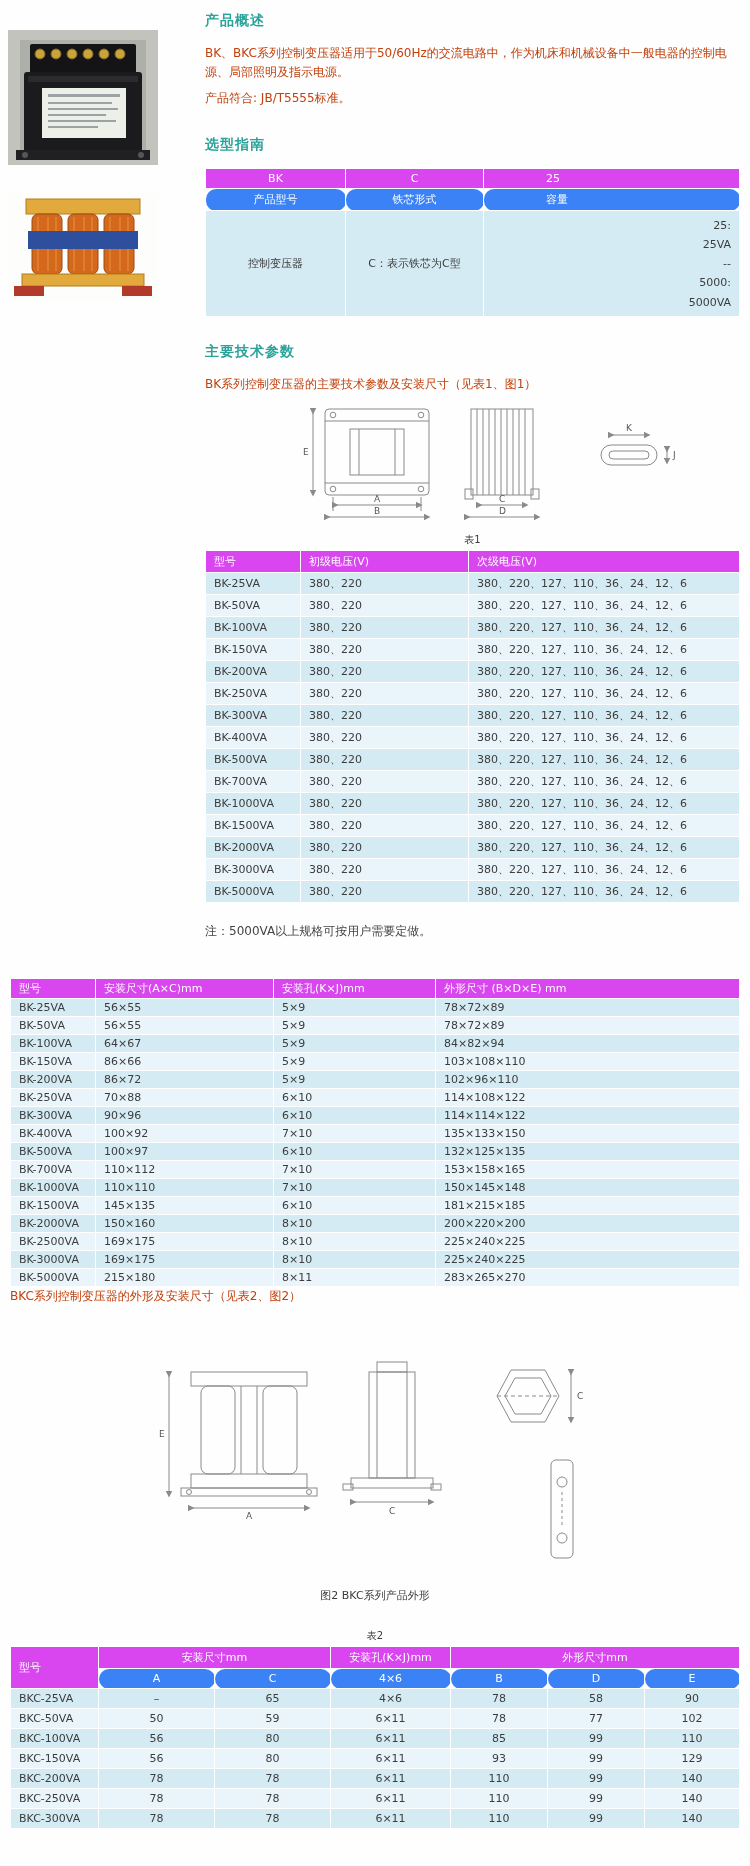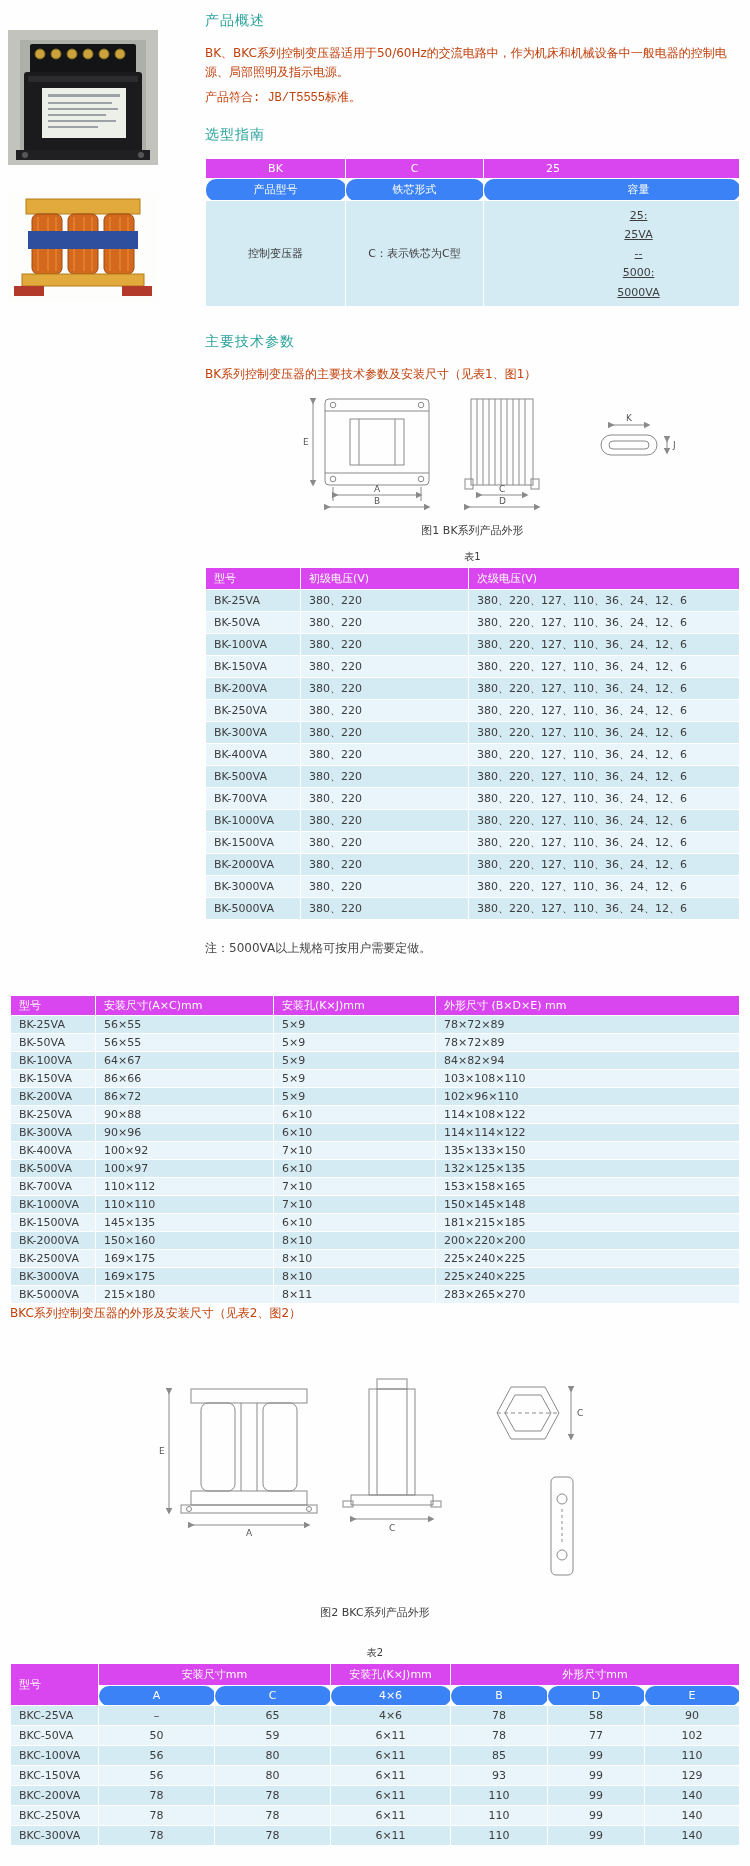--- a/index.html
+++ b/index.html
@@ -8,40 +8,40 @@
   .page { position:relative; width:750px; height:1866px; background:#fefefe; overflow:hidden; }
 
   
   .top-section { display:flex; }
   .left-photos { width:200px; flex:0 0 200px; padding:30px 0 0 8px; }
   .left-photos svg { display:block; margin-bottom:28px; }
   .right-content { flex:1; padding:12px 10px 0 5px; }
   .bottom-section { padding:0 10px; margin-top:26px; }
 
   
-  .sec-heading { color:#2ba39b; font-size:14px; font-weight:normal; letter-spacing:1px; margin:0 0 14px 0; }
+  .sec-heading { color:#2ba39b; font-size:14px; font-weight:bold; letter-spacing:1px; margin:0 0 14px 0; }
   .body-text { font-size:12px; line-height:1.62; margin:0 0 6px 0; color:#c2410c; }
   .note-text { font-size:12px; margin-top:20px; color:#454545; }
   .tbl-label { font-size:10px; text-align:center; color:#3c3c3c; margin:4px 0 3px 0; }
   .fig-caption { text-align:center; font-size:11px; color:#3c3c3c; margin:4px 0 12px 0; }
   .fig-wrap { text-align:center; }
   .fig2-block { padding:30px 0 10px 0; text-align:center; }
 
   
   table.t { border-collapse:collapse; width:100%; font-size:11px; table-layout:fixed; }
   table.t th, table.t td { border:1px solid #ffffff; padding:3px 8px; font-weight:normal; overflow:hidden; white-space:nowrap; }
   table.t thead th { background:#d946ef; color:#ffffff; text-align:left; }
   table.t thead tr.sub th { background:#3b82f6;border-radius:10px; }
   table.t tbody tr:nth-child(odd) td { background:#d5ebf4; }
   table.t tbody tr:nth-child(even) td { background:#e9f5fa; }
 
   
   table.sel thead th { text-align:center; }
   table.sel tbody td { background:#d5ebf4 !important; text-align:center; vertical-align:middle; height:106px; }
-  table.sel tbody td.cap-cell { text-align:center; padding-left:62px; white-space:pre-line; line-height:1.75;text-decoration:underline; }
+  table.sel tbody td.cap-cell { text-align:right; padding-left:62px; white-space:pre-line; line-height:1.75; }
 
   
   table.cont th, table.cont td { padding:2px 8px; }
 
   
   table.t2 thead th { text-align:center; }
   table.t2 thead th.model-th { text-align:left; vertical-align:middle; }
   table.t2 tbody td { text-align:center; }
   table.t2 tbody td:first-child { text-align:left; }
 
@@ -108,40 +108,40 @@
         <rect x="14" y="81" width="122" height="12" fill="#e2a93c" stroke="#b27f18"></rect>
         <rect x="6" y="93" width="30" height="10" fill="#b23a2a"></rect>
         <rect x="114" y="93" width="30" height="10" fill="#b23a2a"></rect>
       </svg>
     </div>
 
     <div class="right-content">
 
       <h2 class="sec-heading">产品概述</h2>
       <p class="body-text">BK、BKC系列控制变压器适用于50/60Hz的交流电路中，作为机床和机械设备中一般电器的控制电源、局部照明及指示电源。</p>
-      <p class="body-text" style="margin-bottom:18px;font-family:Liberation Mono, monospace;">产品符合: JB/T5555标准。</p>
+      <p class="body-text" style="margin-bottom:28px;">产品符合: JB/T5555标准。</p>
 
       <h2 class="sec-heading">选型指南</h2>
 
       <table class="t sel" style="margin-bottom:26px;">
         <colgroup>
             <col style="width:140px">
             <col style="width:138px">
             <col>
           </colgroup>
         <thead>
           <tr>
             <th>BK</th>
             <th>C</th>
             <th style="text-align:left; padding-left:62px;">25</th>
           </tr>
           <tr class="sub">
             <th>产品型号</th>
             <th>铁芯形式</th>
-            <th style="text-align:center; padding-left:62px;">容量</th>
+            <th style="text-align:left; padding-left:62px;">容量</th>
           </tr>
         </thead>
         <tbody>
           <tr>
             <td>控制变压器</td>
             <td>C：表示铁芯为C型</td>
             <td class="cap-cell">25:
 25VA
 --
 5000:
@@ -193,21 +193,20 @@
           <g font-size="9" fill="#555">
             <text x="50" y="54">E</text>
             <text x="121" y="101">A</text>
             <text x="121" y="113">B</text>
             <text x="246" y="101">C</text>
             <text x="246" y="113">D</text>
             <text x="373" y="30">K</text>
             <text x="420" y="57">J</text>
           </g>
         </svg>
-        <div class="fig-caption">图1 BK系列产品外形</div>
       </div>
 
       <div class="tbl-label">表1</div>
       <table class="t">
         <colgroup>
             <col style="width:95px">
             <col style="width:168px">
             <col>
           </colgroup>
         <thead>
@@ -343,21 +342,21 @@
             <td>103×108×110</td>
           </tr>
           <tr>
             <td>BK-200VA</td>
             <td>86×72</td>
             <td>5×9</td>
             <td>102×96×110</td>
           </tr>
           <tr>
             <td>BK-250VA</td>
-            <td>90×88</td>
+            <td>70×88</td>
             <td>6×10</td>
             <td>114×108×122</td>
           </tr>
           <tr>
             <td>BK-300VA</td>
             <td>90×96</td>
             <td>6×10</td>
             <td>114×114×122</td>
           </tr>
           <tr>

